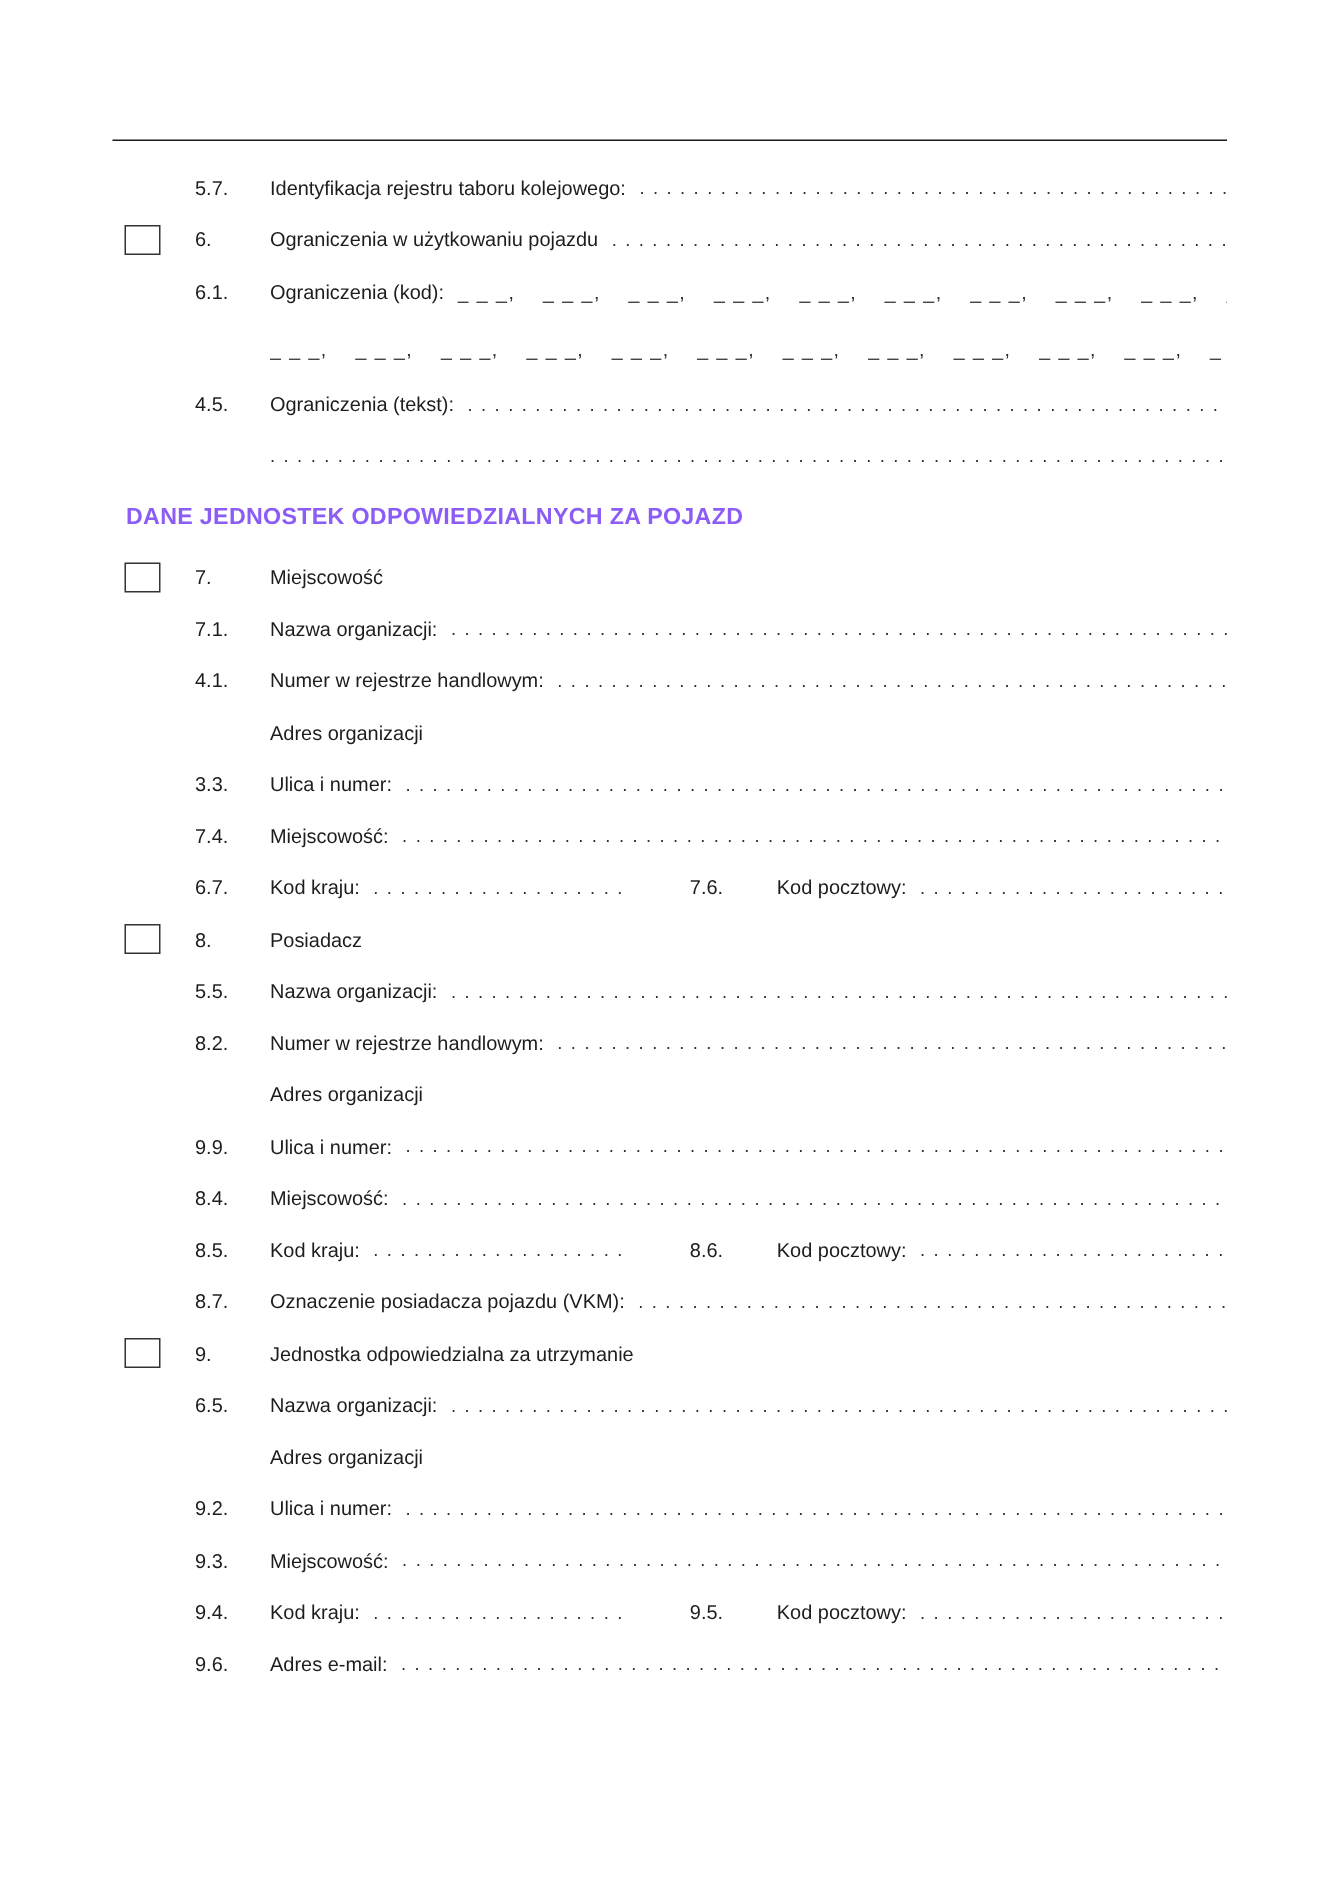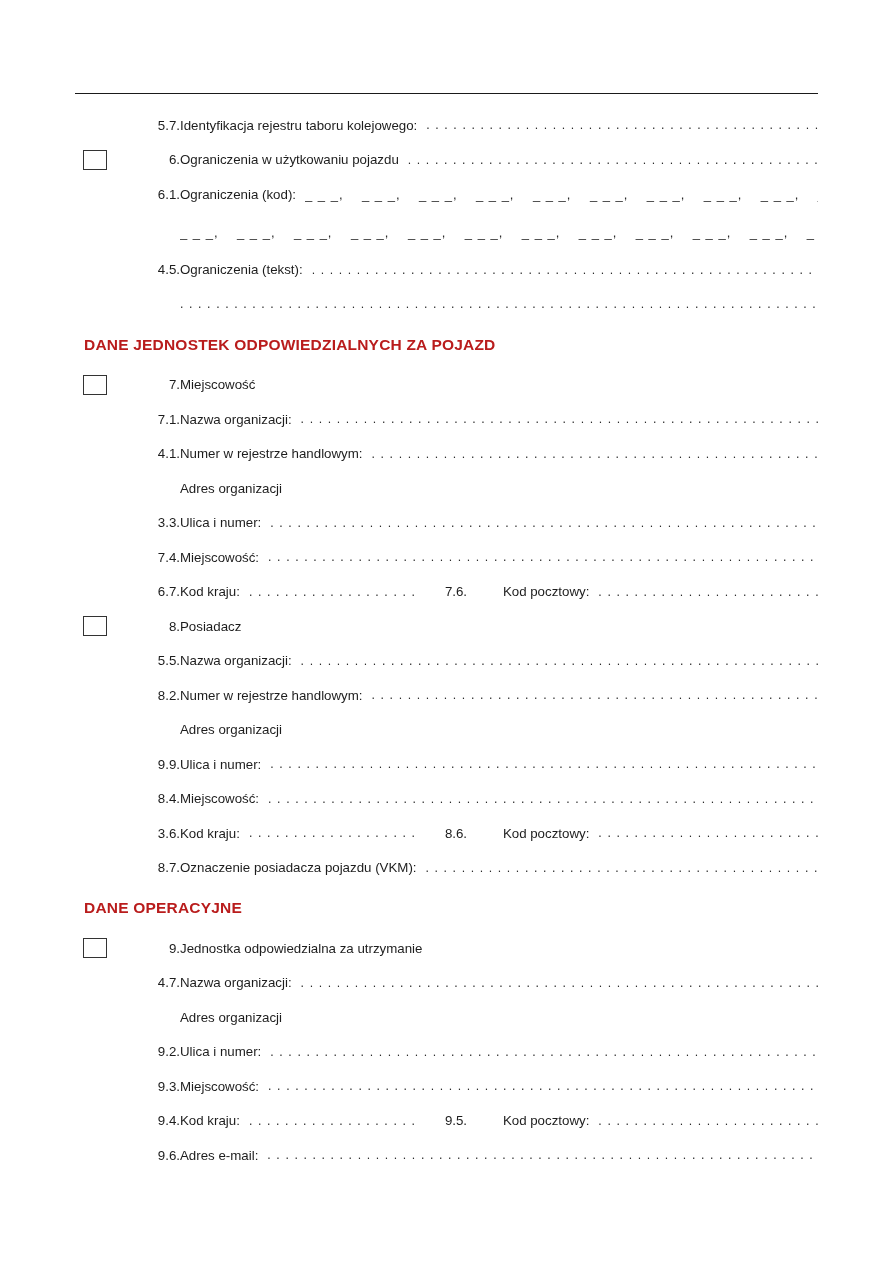--- a/index.html
+++ b/index.html
@@ -17,29 +17,29 @@
     position:absolute; top:108px; left:75px; width:743px;
   }
   .row {
     display:flex; align-items:center;
     height:34.5px; font-size:13.3px; position:relative;
   }
   .row.codeline-row { height:41px; }
   .heading-row {
     height:46px; display:flex; align-items:center;
     padding-left:9px; font-size:15.5px; font-weight:bold;
-    letter-spacing:0.2px; color:#b91c1c;
+    letter-spacing:0.2px; color:#8b5cf6;
   }
   .cb-col { flex:0 0 55px; height:100%; position:relative; }
   .checkbox {
     position:absolute; left:8px; top:50%; transform:translateY(-50%);
     width:24px; height:20px; border:1.3px solid #333; background:#fff;
   }
-  .num { flex:0 0 50px; white-space:nowrap;text-align:right; }
-  .num2 { flex:0 0 58px; margin-left:28px; white-space:nowrap; }
+  .num { flex:0 0 50px; white-space:nowrap; }
+  .num2 { flex:0 0 58px; margin-left:43px; white-space:nowrap; }
   .label { white-space:nowrap; padding-right:9px; }
   .dots {
     flex:1 1 auto; overflow:hidden; white-space:nowrap;
     color:#2c2c2c; font-size:12.3px; letter-spacing:1.1px;
     padding-right:2px;
   }
   .dots.short { flex:0 0 168px; }
   .code {
     white-space:pre; overflow:hidden; flex:1 1 auto;
     color:#2b2b2b; letter-spacing:1px; font-size:13px;
@@ -166,46 +166,43 @@
         <span class="dots">. . . . . . . . . . . . . . . . . . . . . . . . . . . . . . . . . . . . . . . . . . . . . . . . . . . . . . . . . . . . . . . . . . . . . . . . . . . . . . . . . . . . . . . . . . . . . . . . . . . . . . . . . . . . . . . . . . . . . . . . . . . . . . . . . . . . . . . . . . . . . . . . . . . . . . . . . . . . . . . . . . . . . . . . . . . . . . . . . . . . . . . . . . . . . . . . . . . . . . . . . . . . . . . . . . . . . . . . . . . . </span>
       </div>
       <div class="row">
         <span class="cb-col"></span>
         <span class="num">8.4.</span>
         <span class="label">Miejscowość:</span>
         <span class="dots">. . . . . . . . . . . . . . . . . . . . . . . . . . . . . . . . . . . . . . . . . . . . . . . . . . . . . . . . . . . . . . . . . . . . . . . . . . . . . . . . . . . . . . . . . . . . . . . . . . . . . . . . . . . . . . . . . . . . . . . . . . . . . . . . . . . . . . . . . . . . . . . . . . . . . . . . . . . . . . . . . . . . . . . . . . . . . . . . . . . . . . . . . . . . . . . . . . . . . . . . . . . . . . . . . . . . . . . . . . . . </span>
       </div>
       <div class="row">
         <span class="cb-col"></span>
-        <span class="num">3.6.</span>
+        <span class="num">8.5.</span>
         <span class="label">Kod kraju:</span>
         <span class="dots short">. . . . . . . . . . . . . . . . . . . . . . . . . . . . . . . . . . . . . . . . . . . . . . . . . . . . . . . . . . . . . . . . . . . . . . . . . . . . . . . . . . . . . . . . . . . . . . . . . . . . . . . . . . . . . . . . . . . . . . . . . . . . . . . . . . . . . . . . . . . . . . . . . . . . . . . . . . . . . . . . . . . . . . . . . . . . . . . . . . . . . . . . . . . . . . . . . . . . . . . . . . . . . . . . . . . . . . . . . . . . </span>
         <span class="num2">8.6.</span>
         <span class="label">Kod pocztowy:</span>
         <span class="dots">. . . . . . . . . . . . . . . . . . . . . . . . . . . . . . . . . . . . . . . . . . . . . . . . . . . . . . . . . . . . . . . . . . . . . . . . . . . . . . . . . . . . . . . . . . . . . . . . . . . . . . . . . . . . . . . . . . . . . . . . . . . . . . . . . . . . . . . . . . . . . . . . . . . . . . . . . . . . . . . . . . . . . . . . . . . . . . . . . . . . . . . . . . . . . . . . . . . . . . . . . . . . . . . . . . . . . . . . . . . . </span>
       </div>
       <div class="row">
         <span class="cb-col"></span>
         <span class="num">8.7.</span>
         <span class="label">Oznaczenie posiadacza pojazdu (VKM):</span>
         <span class="dots">. . . . . . . . . . . . . . . . . . . . . . . . . . . . . . . . . . . . . . . . . . . . . . . . . . . . . . . . . . . . . . . . . . . . . . . . . . . . . . . . . . . . . . . . . . . . . . . . . . . . . . . . . . . . . . . . . . . . . . . . . . . . . . . . . . . . . . . . . . . . . . . . . . . . . . . . . . . . . . . . . . . . . . . . . . . . . . . . . . . . . . . . . . . . . . . . . . . . . . . . . . . . . . . . . . . . . . . . . . . . </span>
       </div>
-      <div class="heading-row">
-        <span>DANE OPERACYJNE</span>
-      </div>
       <div class="row">
         <span class="cb-col">
           <span class="checkbox"></span>
         </span>
         <span class="num">9.</span>
         <span class="label">Jednostka odpowiedzialna za utrzymanie</span>
       </div>
       <div class="row">
         <span class="cb-col"></span>
-        <span class="num">4.7.</span>
+        <span class="num">6.5.</span>
         <span class="label">Nazwa organizacji:</span>
         <span class="dots">. . . . . . . . . . . . . . . . . . . . . . . . . . . . . . . . . . . . . . . . . . . . . . . . . . . . . . . . . . . . . . . . . . . . . . . . . . . . . . . . . . . . . . . . . . . . . . . . . . . . . . . . . . . . . . . . . . . . . . . . . . . . . . . . . . . . . . . . . . . . . . . . . . . . . . . . . . . . . . . . . . . . . . . . . . . . . . . . . . . . . . . . . . . . . . . . . . . . . . . . . . . . . . . . . . . . . . . . . . . . </span>
       </div>
       <div class="row">
         <span class="cb-col"></span>
         <span class="num"></span>
         <span class="label">Adres organizacji</span>
       </div>
       <div class="row">
         <span class="cb-col"></span>

